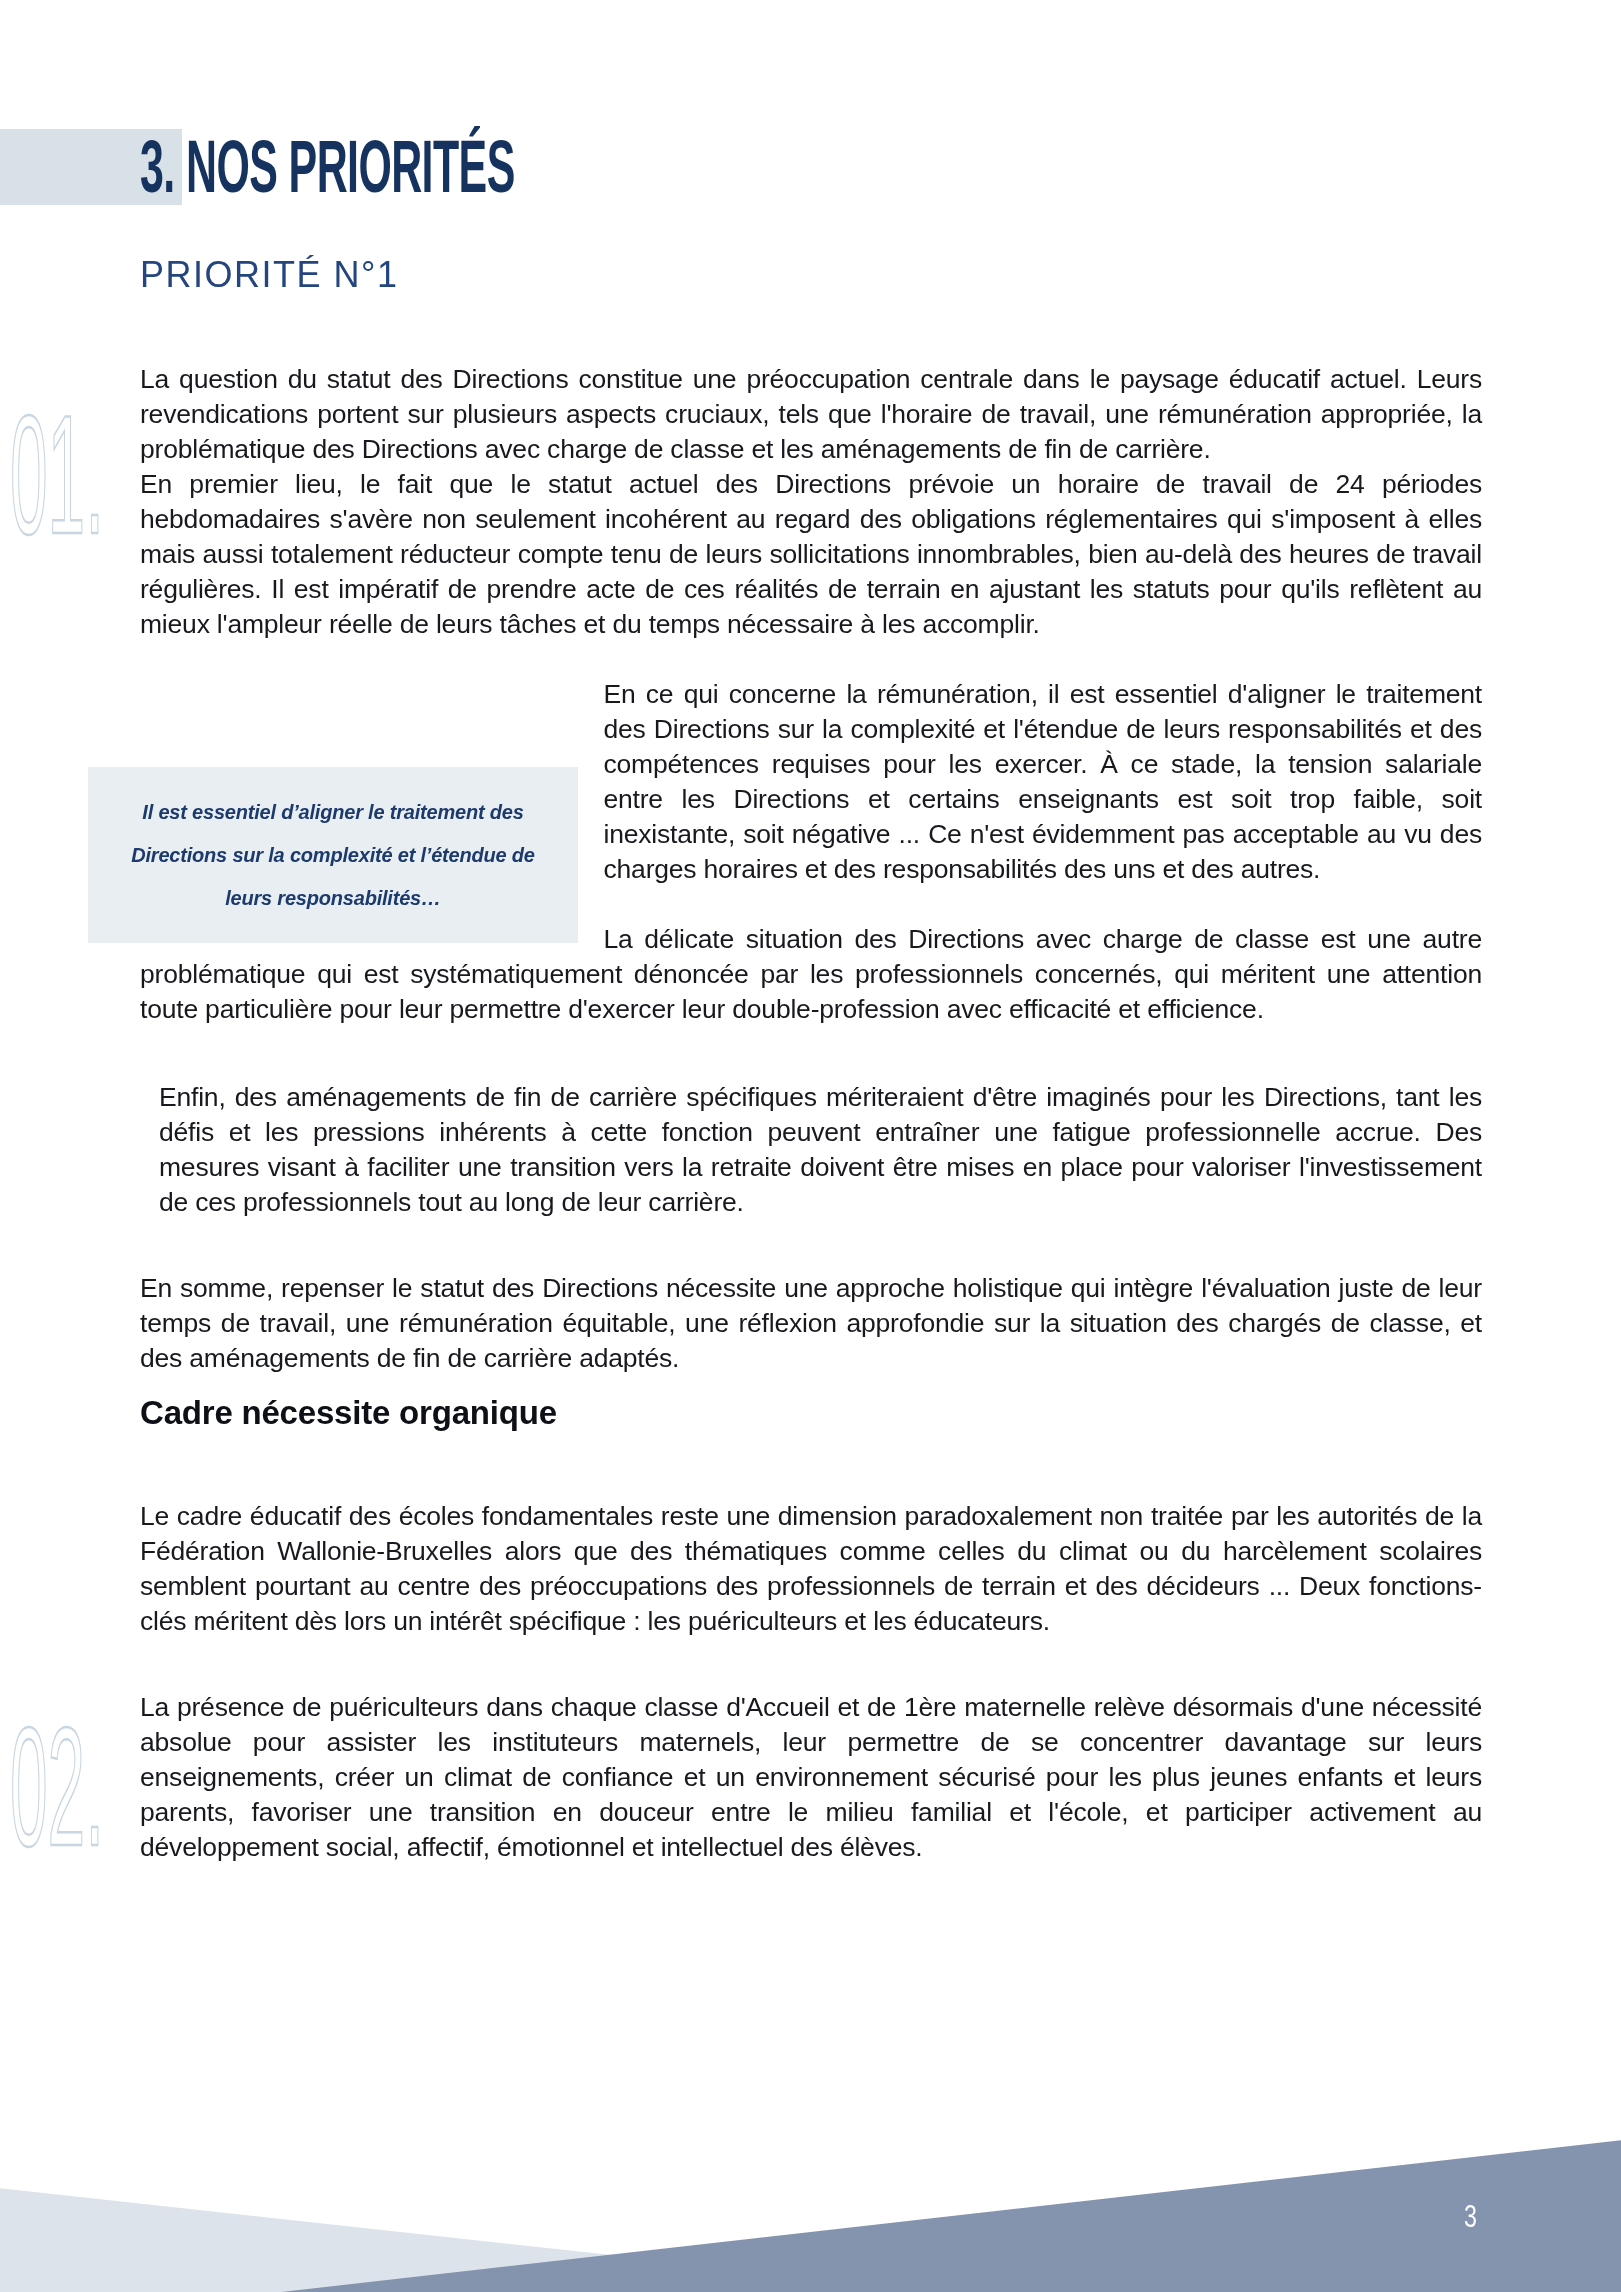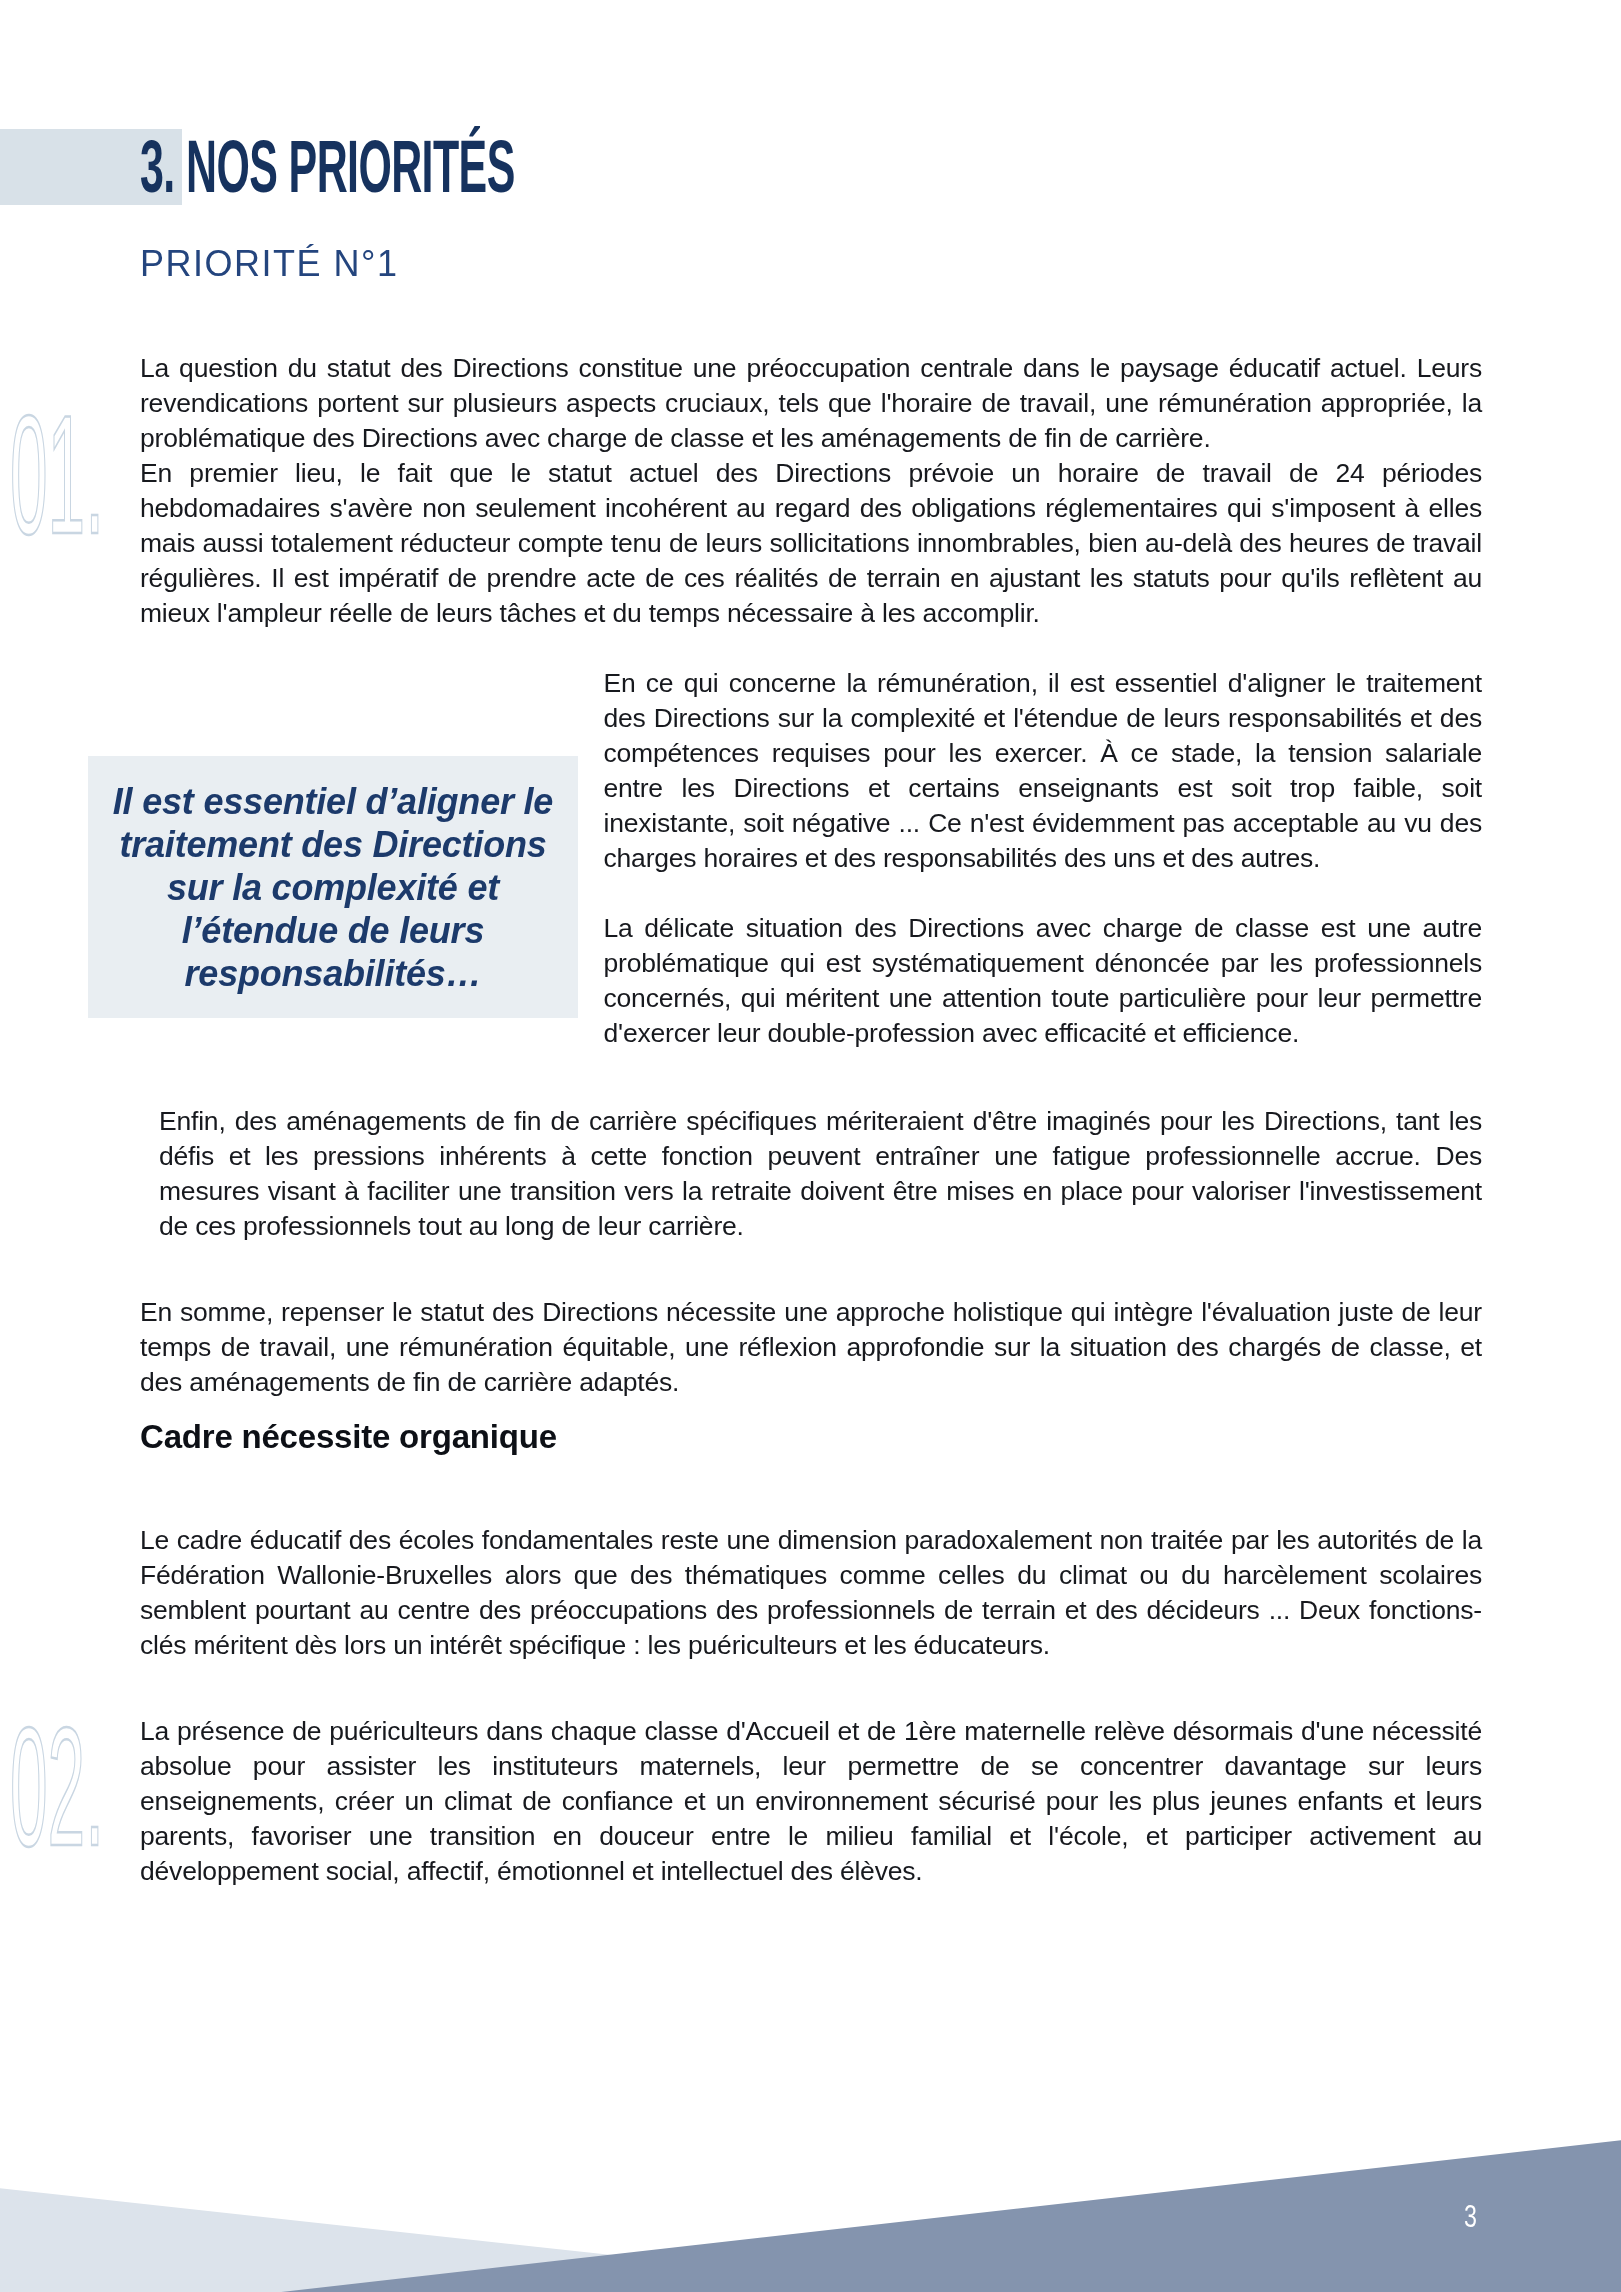--- a/index.html
+++ b/index.html
@@ -45,21 +45,21 @@
     font-size:169px;line-height:1;font-weight:400;
     color:transparent;-webkit-text-stroke:2.5px var(--watermark);
     transform:scaleX(0.40);transform-origin:left top;
     white-space:nowrap;user-select:none;
   }
   .watermark.one{top:390px;}
   .watermark.two{top:1702px;}
 
   
   .content{
-    position:absolute;left:140px;top:242px;width:1342px;
+    position:absolute;left:140px;top:253px;width:1342px;
   }
   h2.priority-label{
     margin:0;font-size:36px;line-height:43px;font-weight:500;
     letter-spacing:1.5px;color:var(--heading-blue);
   }
   h2.priority-label.second{margin-top:94px;}
   h3.priority-title{
     margin:15.7px 0 0;font-size:33px;line-height:41px;font-weight:700;
     letter-spacing:-0.2px;color:var(--subheading-dark);
   }
@@ -73,21 +73,21 @@
   p.mt-xl{margin-top:51px;}
 
   
   .pull-quote{
     display:block;float:left;
     width:490px;
     margin:90px 25.5px 13.7px -52px;
     padding:23.5px 23.5px;
     background:var(--quote-bg);
     color:var(--quote-text);
-    font-size:36px;line-height:43px;
+    font-size:20px;line-height:43px;
     font-weight:700;font-style:italic;
     text-align:center;letter-spacing:-0.2px;
   }
 
   
   .footer-art{position:absolute;left:0;bottom:0;width:1621px;height:185px;}
   .page-number{
     position:absolute;left:1464px;top:2199px;
     font-size:31px;line-height:35px;font-weight:400;
     color:var(--page-number);

